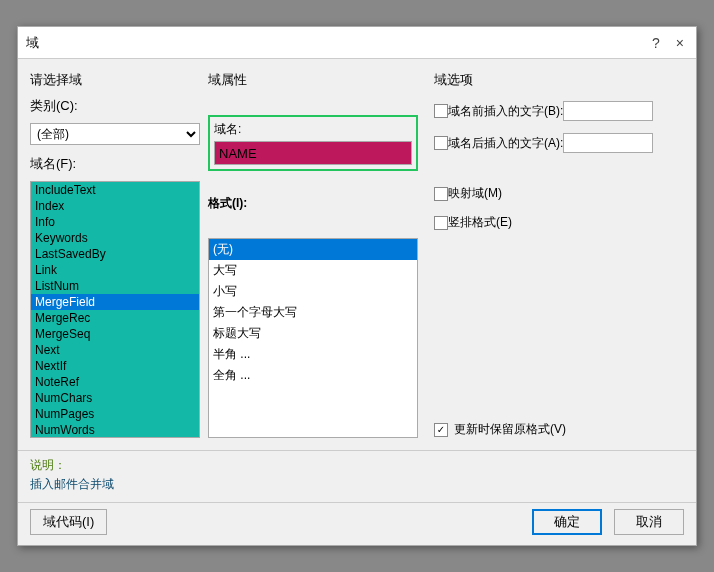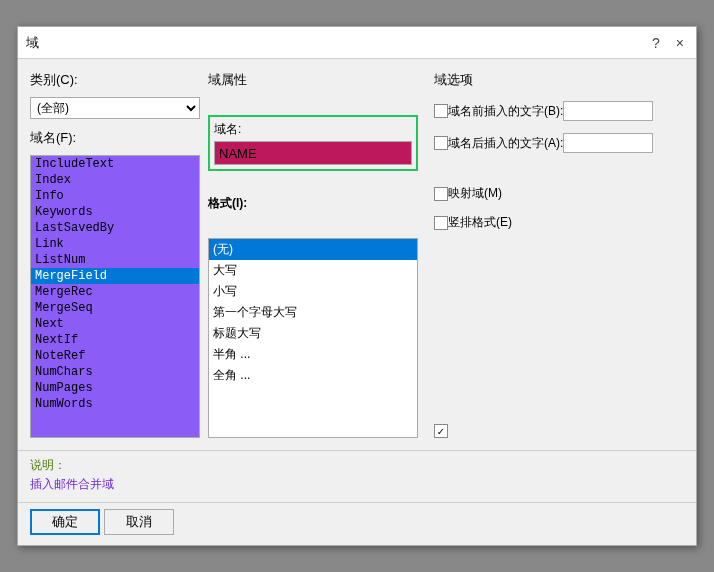--- a/index.html
+++ b/index.html
@@ -76,24 +76,23 @@
       flex: 1;
       height: 22px;
       border: 1px solid #aaa;
       background: #fff;
       font-size: 12px;
       padding: 0 2px;
     }
     .listbox {
       flex: 1;
       border: 1px solid #aaa;
-      background: #8b5cf6;
+      background: #14b8a6;
       overflow-y: auto;
       min-height: 0;
-      font-family: Liberation Mono, monospace;
     }
     .listbox-item {
       padding: 1px 4px;
       cursor: pointer;
       white-space: nowrap;
       font-size: 12px;
       color: #000;
     }
     .listbox-item.selected {
       background: #0078d7;
@@ -207,32 +206,32 @@
       padding: 6px 12px;
       min-height: 52px;
     }
     .desc-title {
       font-size: 12px;
       color: #4d7c0f;
       margin-bottom: 2px;
     }
     .desc-text {
       font-size: 12px;
-      color: #6d28d9;
+      color: #0c4a6e;
     }
     
     .bottom-bar {
       display: flex;
       align-items: center;
       justify-content: space-between;
       padding: 6px 12px 10px 12px;
       border-top: 1px solid #ccc;
     }
     .bottom-left { display: flex; gap: 8px; }
-    .bottom-right { display: flex; gap: 4px; }
+    .bottom-right { display: flex; gap: 12px; }
     .btn {
       height: 26px;
       min-width: 70px;
       padding: 0 12px;
       border: 1px solid #aaa;
       background: #f0f0f0;
       cursor: pointer;
       font-size: 13px;
       font-family: "Microsoft YaHei", SimSun, Arial, sans-serif;
       color: #000;
@@ -254,20 +253,21 @@
     <span class="title-bar-left">域</span>
     <div class="title-bar-right">
       <button class="title-btn">?</button>
       <button class="title-btn">×</button>
     </div>
   </div>
 
   <div class="dialog-body">
 
     <div class="left-panel">
+      <div class="section-label">请选择域</div>
       <div class="section-label">类别(C):</div>
       <div class="combo-row">
         <select class="combo-select">
           <option>(全部)</option>
         </select>
       </div>
       <div class="section-label">域名(F):</div>
       <div class="listbox" id="field-listbox">
 
       <div class="listbox-item">IncludeText</div>
@@ -332,29 +332,33 @@
 
       <div class="option-row">
         <div class="option-checkbox"></div>
         <span class="option-label">竖排格式(E)</span>
       </div>
 
       <div class="right-spacer"></div>
 
       <div class="preserve-format-row">
         <div class="option-checkbox checked"></div>
+        <span class="option-label">更新时保留原格式(V)</span>
       </div>
     </div>
 
   </div>
 
   <div class="desc-panel">
     <div class="desc-title">说明：</div>
     <div class="desc-text">插入邮件合并域</div>
   </div>
 
   <div class="bottom-bar">
+    <div class="bottom-left">
+      <button class="btn">域代码(I)</button>
+    </div>
     <div class="bottom-right">
       <button class="btn primary">确定</button>
       <button class="btn">取消</button>
     </div>
   </div>
 </div>
 
 </body></html>

